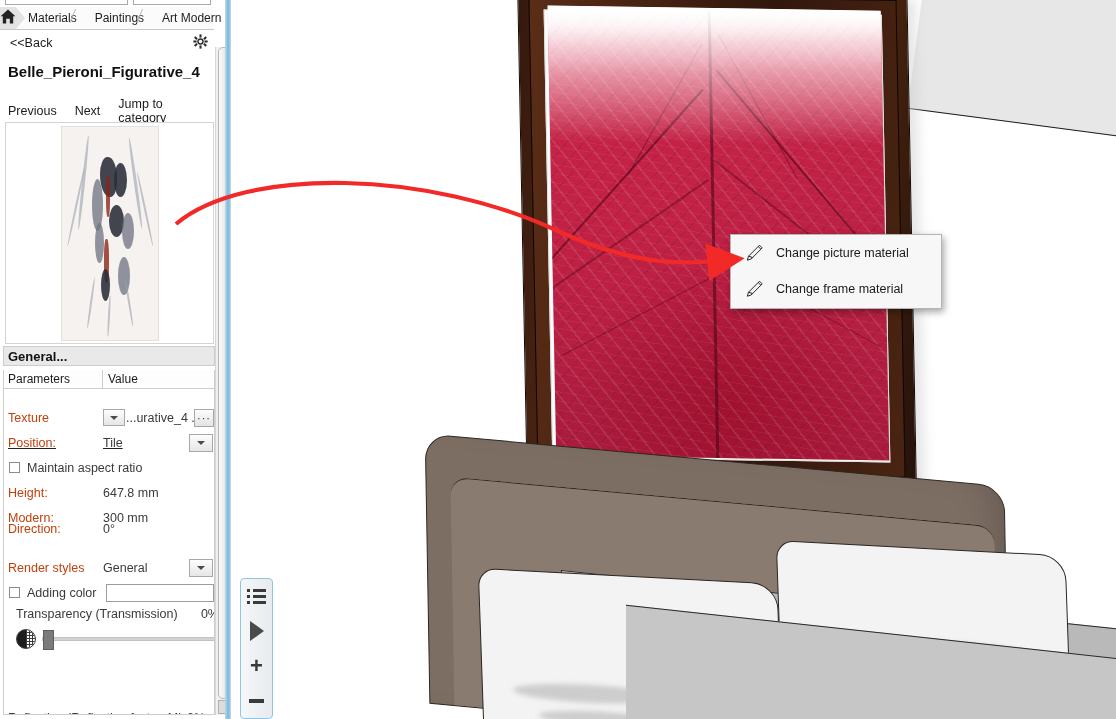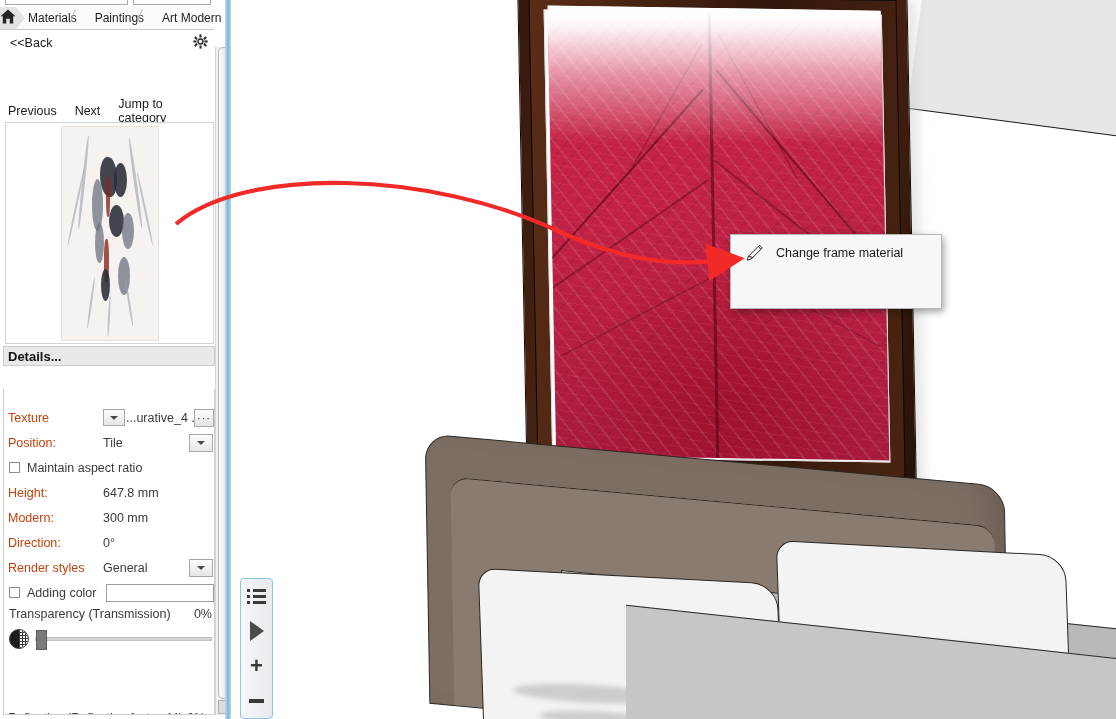--- a/index.html
+++ b/index.html
@@ -342,20 +342,32 @@
     <div class="pcrease" style="left:55px;top:136px;width:120px;height:14px;"></div>
   </div>
   <div class="pillow p2">
     <div class="pcrease" style="left:120px;top:92px;width:120px;height:14px;"></div>
     <div class="pcrease" style="left:150px;top:118px;width:90px;height:12px;"></div>
   </div>
   <div class="sheet"></div>
 </div>
 
 <div id="ctx-menu">
+  <div class="ctx-item">
+    <span class="ctx-ico">
+      <svg width="22" height="22" viewBox="0 0 22 22">
+        <g stroke="#2b2b2b" stroke-width="1" fill="#f2f2f2">
+          <path d="M16.5 3.2 L19.2 5.9 L8.2 17 L4.3 18.2 L5.5 14.2 Z"></path>
+          <path d="M15.2 4.5 L17.9 7.2" fill="none"></path>
+          <path d="M5.5 14.2 L9.4 15.4 L8.2 17" fill="#dcdcdc"></path>
+        </g>
+      </svg>
+    </span>
+    <span class="ctx-label">Change picture material</span>
+  </div>
   <div class="ctx-item">
     <span class="ctx-ico">
       <svg width="22" height="22" viewBox="0 0 22 22">
         <g stroke="#2b2b2b" stroke-width="1" fill="#f2f2f2">
           <path d="M16.5 3.2 L19.2 5.9 L8.2 17 L4.3 18.2 L5.5 14.2 Z"></path>
           <path d="M15.2 4.5 L17.9 7.2" fill="none"></path>
           <path d="M5.5 14.2 L9.4 15.4 L8.2 17" fill="#dcdcdc"></path>
         </g>
       </svg>
     </span>
@@ -413,20 +425,21 @@
           <rect x="2" y="2.6" width="2.2" height="3.4" transform="rotate(-45 3.1 4.3)"></rect>
           <rect x="11.8" y="2.6" width="2.2" height="3.4" transform="rotate(45 12.9 4.3)"></rect>
           <rect x="2" y="10" width="2.2" height="3.4" transform="rotate(45 3.1 11.7)"></rect>
           <rect x="11.8" y="10" width="2.2" height="3.4" transform="rotate(-45 12.9 11.7)"></rect>
         </g>
         <circle cx="8" cy="8" r="1.9" fill="#ffffff"></circle>
       </svg>
     </span>
   </div>
 
+  <div id="item-title">Belle_Pieroni_Figurative_4</div>
 
   <div id="nav-row">
     <span>Previous</span>
     <span>Next</span>
     <span>Jump to category</span>
   </div>
 
   <div id="preview-box">
     <div id="art-thumb">
       <div class="stroke thin" style="left:20px;top:8px;width:3px;height:95px;transform:rotate(6deg);"></div>
@@ -442,35 +455,39 @@
       <div class="stroke dark" style="left:39px;top:142px;width:9px;height:32px;border-radius:50%;"></div>
       <div class="stroke" style="left:56px;top:130px;width:12px;height:38px;border-radius:50%;"></div>
       <div class="stroke thin" style="left:28px;top:150px;width:2px;height:52px;transform:rotate(8deg);"></div>
       <div class="stroke thin" style="left:66px;top:150px;width:2px;height:50px;transform:rotate(-9deg);"></div>
       <div class="stroke thin" style="left:46px;top:168px;width:2px;height:42px;transform:rotate(3deg);"></div>
       <div class="stroke thin" style="left:13px;top:40px;width:2px;height:80px;transform:rotate(12deg);"></div>
       <div class="stroke thin" style="left:82px;top:44px;width:2px;height:76px;transform:rotate(-12deg);"></div>
     </div>
   </div>
 
-  <div id="details-hdr">Details...</div>
-
+  <div id="details-hdr">General...</div>
+
+  <div id="col-hdr">
+    <div class="c1">Parameters</div>
+    <div class="c2">Value</div>
+  </div>
 
   <div id="params">
 
     <div class="prow" style="top:16px;">
       <div class="plabel">Texture</div>
       <span class="mini-dd">
           <span class="chev"></span>
         </span>
       <span class="pval" style="margin-left:1px;">...urative_4 .jpg</span>
       <span class="dots-btn" style="position:absolute;left:190px;">···</span>
     </div>
 
-    <div class="prow" style="top:41px;">
+    <div class="prow" style="top:41px;text-decoration:underline;">
       <div class="plabel">Position:</div>
       <span class="pval">Tile</span>
       <span class="wide-dd" style="position:absolute;left:185px;">
           <span class="chev"></span>
         </span>
     </div>
 
     <div class="prow" style="top:66px;padding-left:5px;">
       <span class="cbox"></span>
       <span class="pval" style="margin-left:7px;">Maintain aspect ratio</span>
@@ -479,40 +496,40 @@
     <div class="prow" style="top:91px;">
       <div class="plabel">Height:</div>
       <span class="pval">647.8 mm</span>
     </div>
 
     <div class="prow" style="top:116px;">
       <div class="plabel">Modern:</div>
       <span class="pval">300 mm</span>
     </div>
 
-    <div class="prow" style="top:141px;">
+    <div class="prow" style="top:127px;">
       <div class="plabel">Direction:</div>
       <span class="pval">0°</span>
     </div>
 
     <div class="prow" style="top:166px;">
       <div class="plabel">Render styles</div>
       <span class="pval">General</span>
       <span class="wide-dd" style="position:absolute;left:185px;">
           <span class="chev"></span>
         </span>
     </div>
 
     <div class="prow" style="top:191px;padding-left:5px;">
       <span class="cbox"></span>
       <span class="pval" style="margin-left:7px;">Adding color</span>
       <span class="colorfield" style="position:absolute;left:102px;"></span>
     </div>
 
-    <div style="position:absolute;top:218px;left:5px;">
+    <div style="position:absolute;top:218px;left:12px;">
       <div class="slider-label">
         <span>Transparency (Transmission)</span>
         <span>0%</span>
       </div>
       <div class="slider-row" style="margin-top:8px;">
         <span class="ico-half">
             <span class="hatch"></span>
           </span>
         <span class="track">
             <span class="knob" style="left:0px;"></span>

